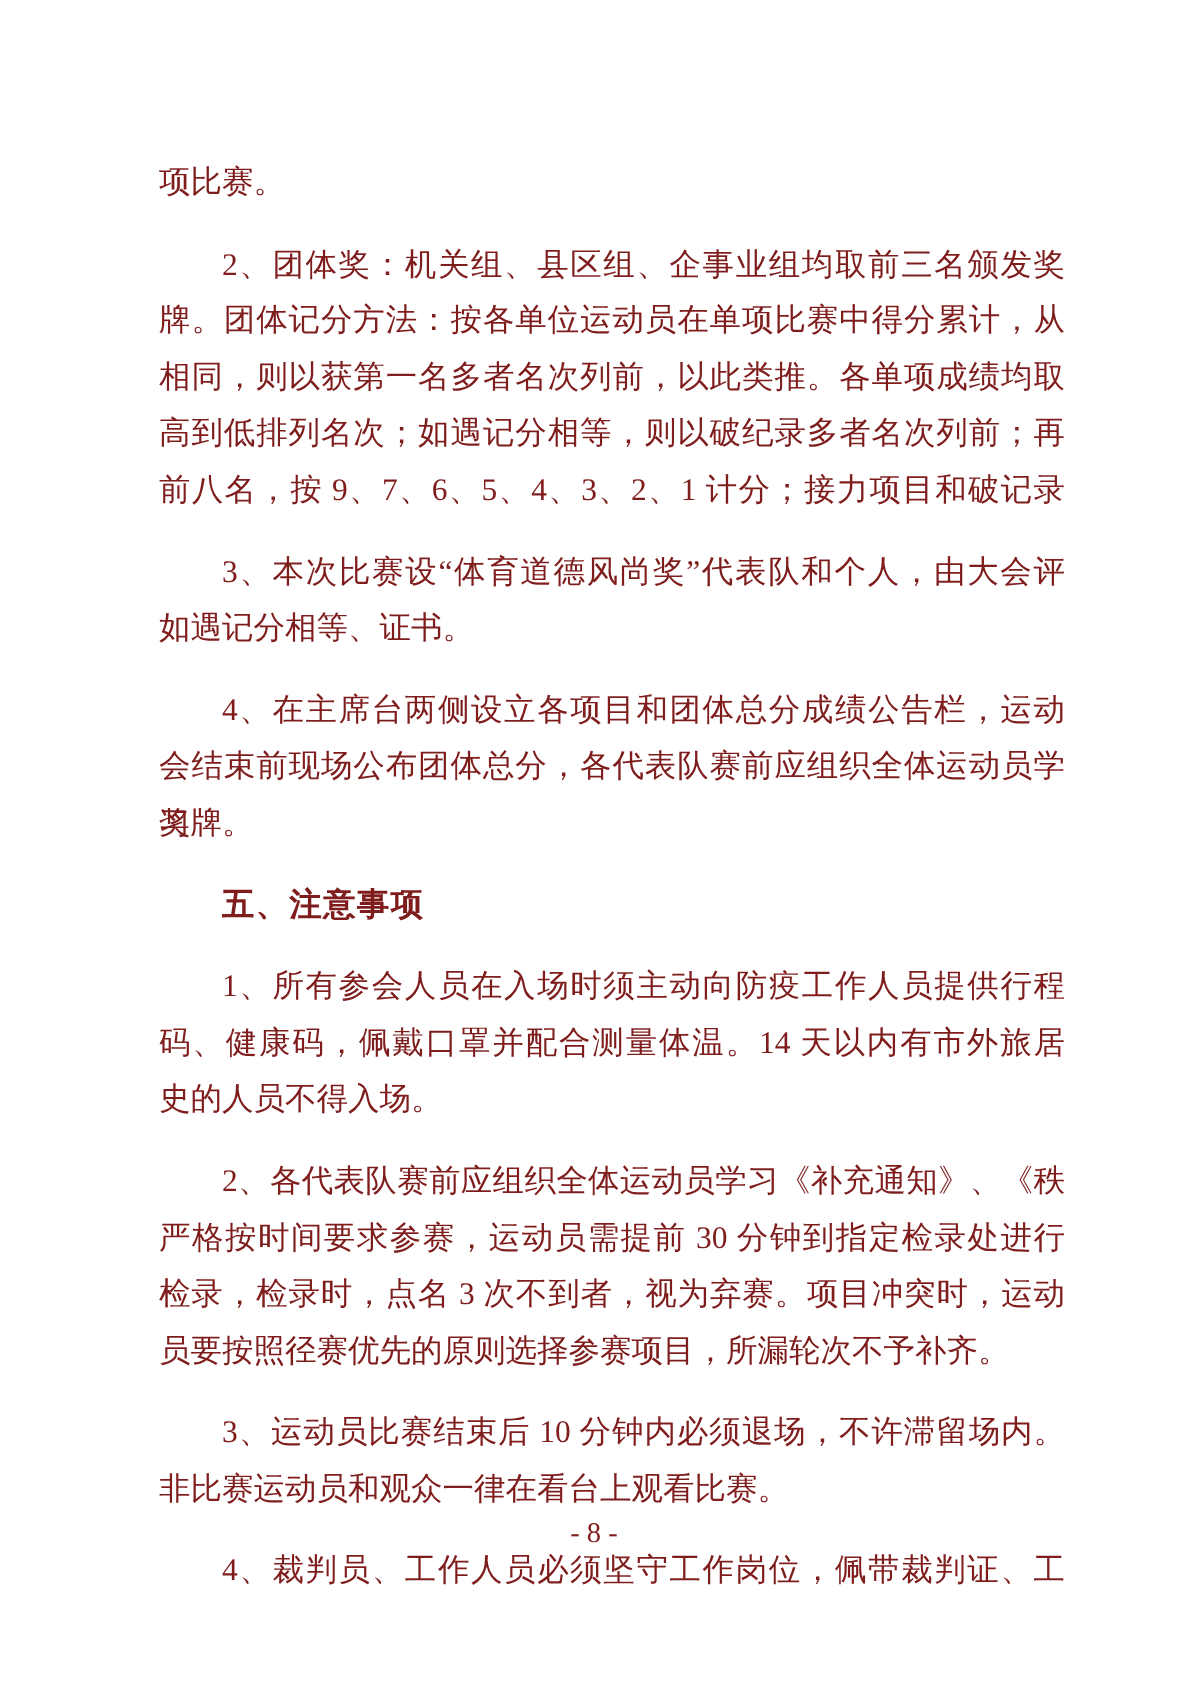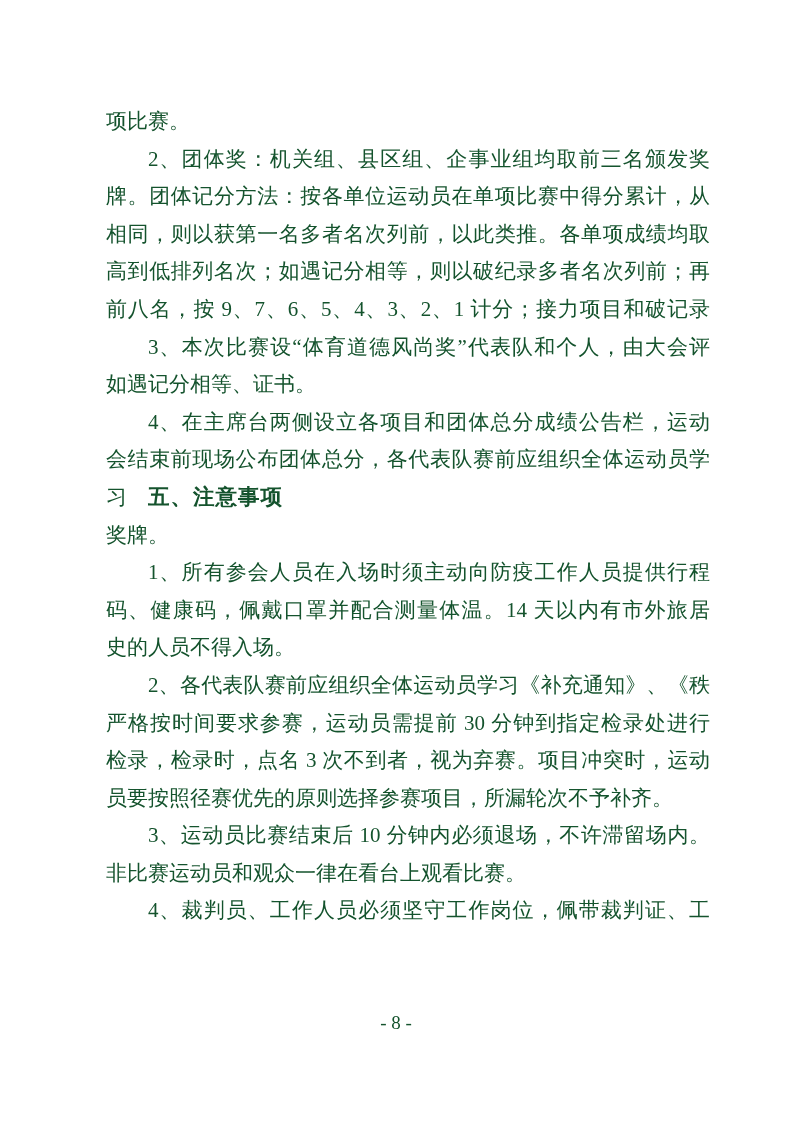--- a/index.html
+++ b/index.html
@@ -30,20 +30,21 @@
     text-align: left;
     overflow: visible;
   }
   .line.justify {
     text-align: justify;
     text-align-last: justify;
     text-justify: inter-character;
   }
   .line.indent {
     text-indent: 42px;
+    margin-top: 17px;
   }
   .line.heading {
     font-family: "Liberation Sans", "DejaVu Sans", sans-serif;
     font-weight: 700;
     font-size: 21.5px;
     letter-spacing: 1px;
   }
   .footer {
     position: absolute;
     left: 0;
@@ -52,34 +53,34 @@
     height: 30px;
     text-align: center;
     font-size: 19px;
     line-height: 30px;
     font-family: "Liberation Serif", "DejaVu Serif", serif;
   }
 </style>
 </head>
 <body>
 
-<div class="page" style="background: rgb(255, 255, 255); color: #14532d;">
+<div class="page" style="background: rgb(255, 255, 255); color: #7f1d1d;">
   <div class="text-block" id="text-block">
       <div class="line">项比赛。</div>
       <div class="line justify indent">2、团体奖：机关组、县区组、企事业组均取前三名颁发奖</div>
       <div class="line justify">牌。团体记分方法：按各单位运动员在单项比赛中得分累计，从</div>
       <div class="line justify">相同，则以获第一名多者名次列前，以此类推。各单项成绩均取</div>
       <div class="line justify">高到低排列名次；如遇记分相等，则以破纪录多者名次列前；再</div>
       <div class="line justify">前八名，按 9、7、6、5、4、3、2、1 计分；接力项目和破记录</div>
       <div class="line justify indent">3、本次比赛设“体育道德风尚奖”代表队和个人，由大会评</div>
       <div class="line">如遇记分相等、证书。</div>
       <div class="line justify indent">4、在主席台两侧设立各项目和团体总分成绩公告栏，运动</div>
       <div class="line justify">会结束前现场公布团体总分，各代表队赛前应组织全体运动员学习</div>
+      <div class="line">奖牌。</div>
       <div class="line indent heading">五、注意事项</div>
-      <div class="line">奖牌。</div>
       <div class="line justify indent">1、所有参会人员在入场时须主动向防疫工作人员提供行程</div>
       <div class="line justify">码、健康码，佩戴口罩并配合测量体温。14 天以内有市外旅居</div>
       <div class="line">史的人员不得入场。</div>
       <div class="line justify indent">2、各代表队赛前应组织全体运动员学习《补充通知》、《秩</div>
       <div class="line justify">严格按时间要求参赛，运动员需提前 30 分钟到指定检录处进行</div>
       <div class="line justify">检录，检录时，点名 3 次不到者，视为弃赛。项目冲突时，运动</div>
       <div class="line">员要按照径赛优先的原则选择参赛项目，所漏轮次不予补齐。</div>
       <div class="line justify indent">3、运动员比赛结束后 10 分钟内必须退场，不许滞留场内。</div>
       <div class="line">非比赛运动员和观众一律在看台上观看比赛。</div>
       <div class="line justify indent">4、裁判员、工作人员必须坚守工作岗位，佩带裁判证、工</div>

